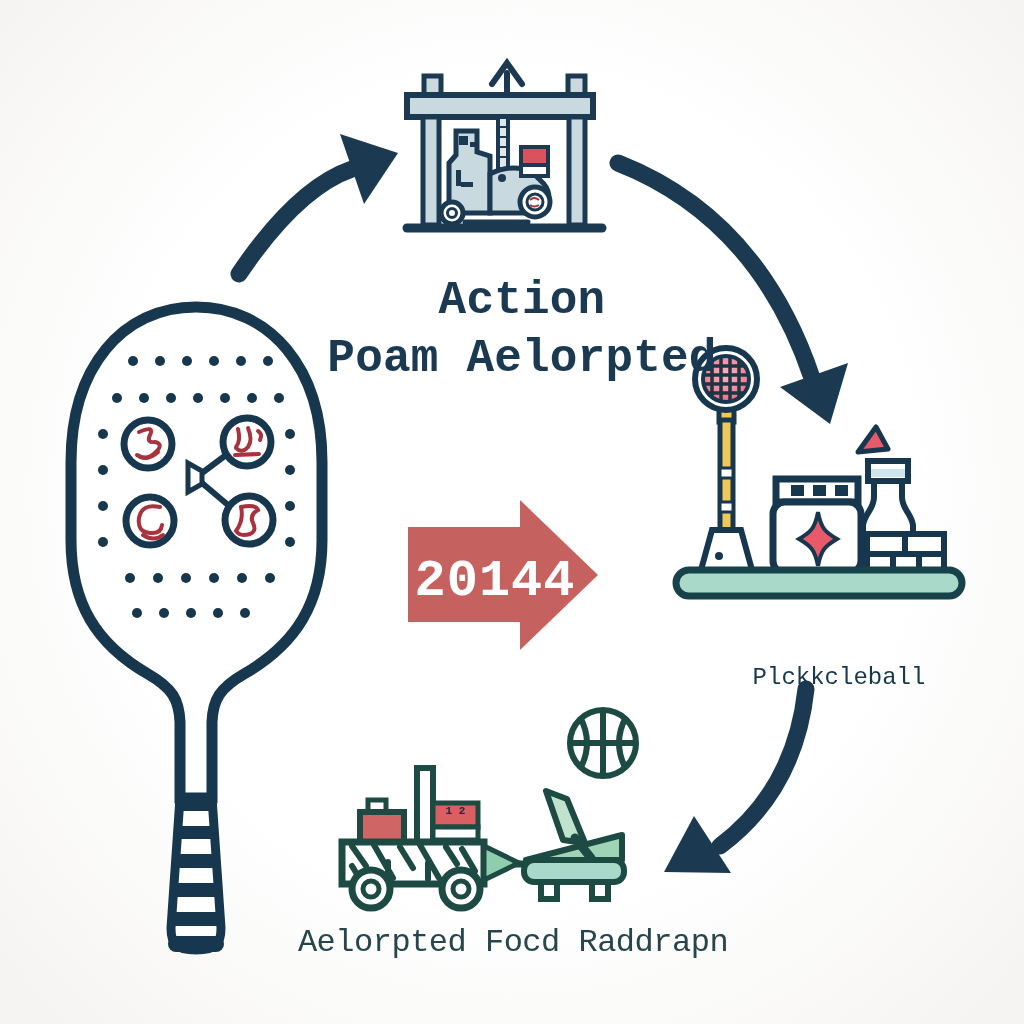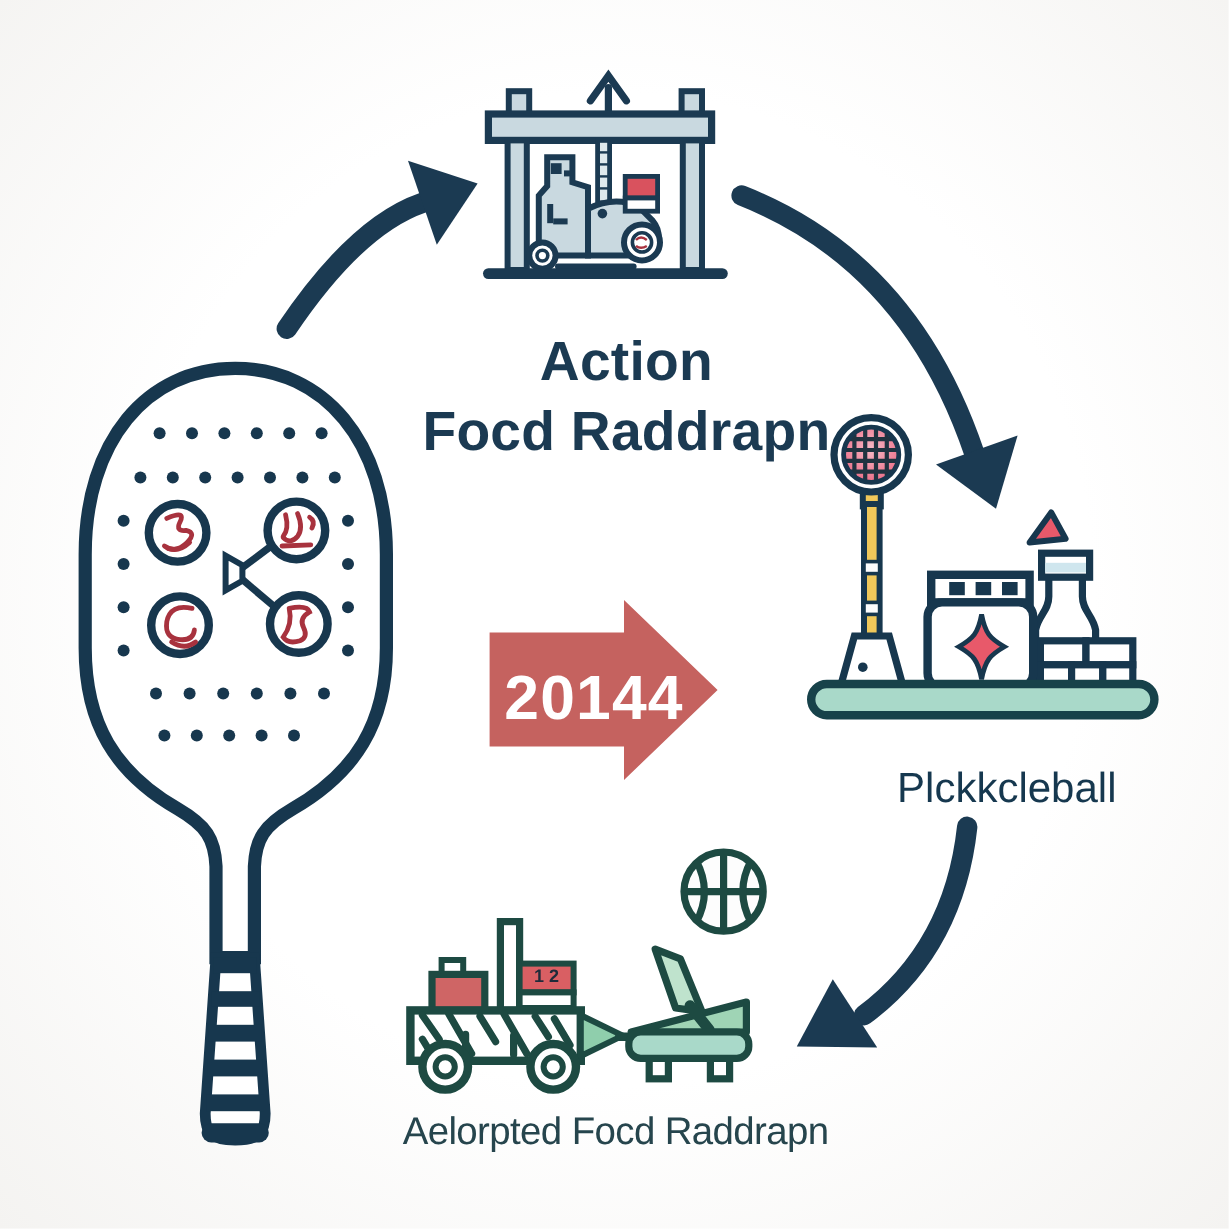--- a/index.html
+++ b/index.html
@@ -1,29 +1,29 @@
 <!DOCTYPE html>
 <html><head>
 <meta charset="utf-8">
 <style>
   html,body{margin:0;padding:0;}
   body{width:1024px;height:1024px;font-family:"Liberation Sans",sans-serif;}
   .stage{position:relative;width:1024px;height:1024px;overflow:hidden;
          background:radial-gradient(ellipse at 50% 48%, #ffffff 55%, #f4f3f1 100%);}
   .stage svg{position:absolute;left:0;top:0;}
-  .txt{position:absolute;}
+  .txt{position:absolute;font-family:Liberation Mono, monospace;}
   .heading{left:322px;top:272px;width:400px;text-align:center;font-size:46px;
            font-weight:bold;color:#1b3a52;line-height:1.27;letter-spacing:0.2px;}
   .year-label{left:406px;top:552px;width:178px;text-align:center;font-size:52px;
               font-weight:bold;color:#ffffff;letter-spacing:1px;}
-  .shelf-caption{left:719px;top:637px;width:240px;text-align:center;font-size:35px;
+  .shelf-caption{left:719px;top:664px;width:240px;text-align:center;font-size:24px;
                  font-weight:500;color:#16384f;}
   .bottom-caption{left:513px;top:924px;transform:translateX(-50%);white-space:nowrap;
                   font-size:32px;font-weight:400;color:#26454d;letter-spacing:-0.5px;}
-  .flag-label{left:433px;top:805px;width:45px;text-align:center;font-size:15px;
+  .flag-label{left:433px;top:805px;width:45px;text-align:center;font-size:11px;
               font-weight:bold;color:#1f2b3a;}
 </style>
 </head>
 <body>
 
 <div class="stage">
 
 <svg width="1024" height="1024" viewBox="0 0 1024 1024">
   <defs>
     <clipPath id="racketClip">
@@ -256,20 +256,20 @@
       <line x1="575" y1="838" x2="591" y2="858" stroke-width="9" stroke-linecap="round"></line>
       <rect x="541" y="882" width="16" height="17" fill="#ffffff" stroke-width="6"></rect>
       <rect x="592" y="882" width="16" height="17" fill="#ffffff" stroke-width="6"></rect>
       <rect x="524" y="860" width="100" height="22" rx="10" fill="#a9d9c9" stroke-width="6"></rect>
     </g>
   </g>
 </svg>
 
 <div class="txt heading">
   <div>Action</div>
-  <div>Focd Raddrapn</div>
+  <div>Poam Aelorpted</div>
 </div>
 <div class="txt year-label">20144</div>
 <div class="txt shelf-caption">Plckkcleball</div>
 <div class="txt bottom-caption">Aelorpted Focd Raddrapn</div>
 <div class="txt flag-label">1 2</div>
 
 </div>
 
 </body></html>

